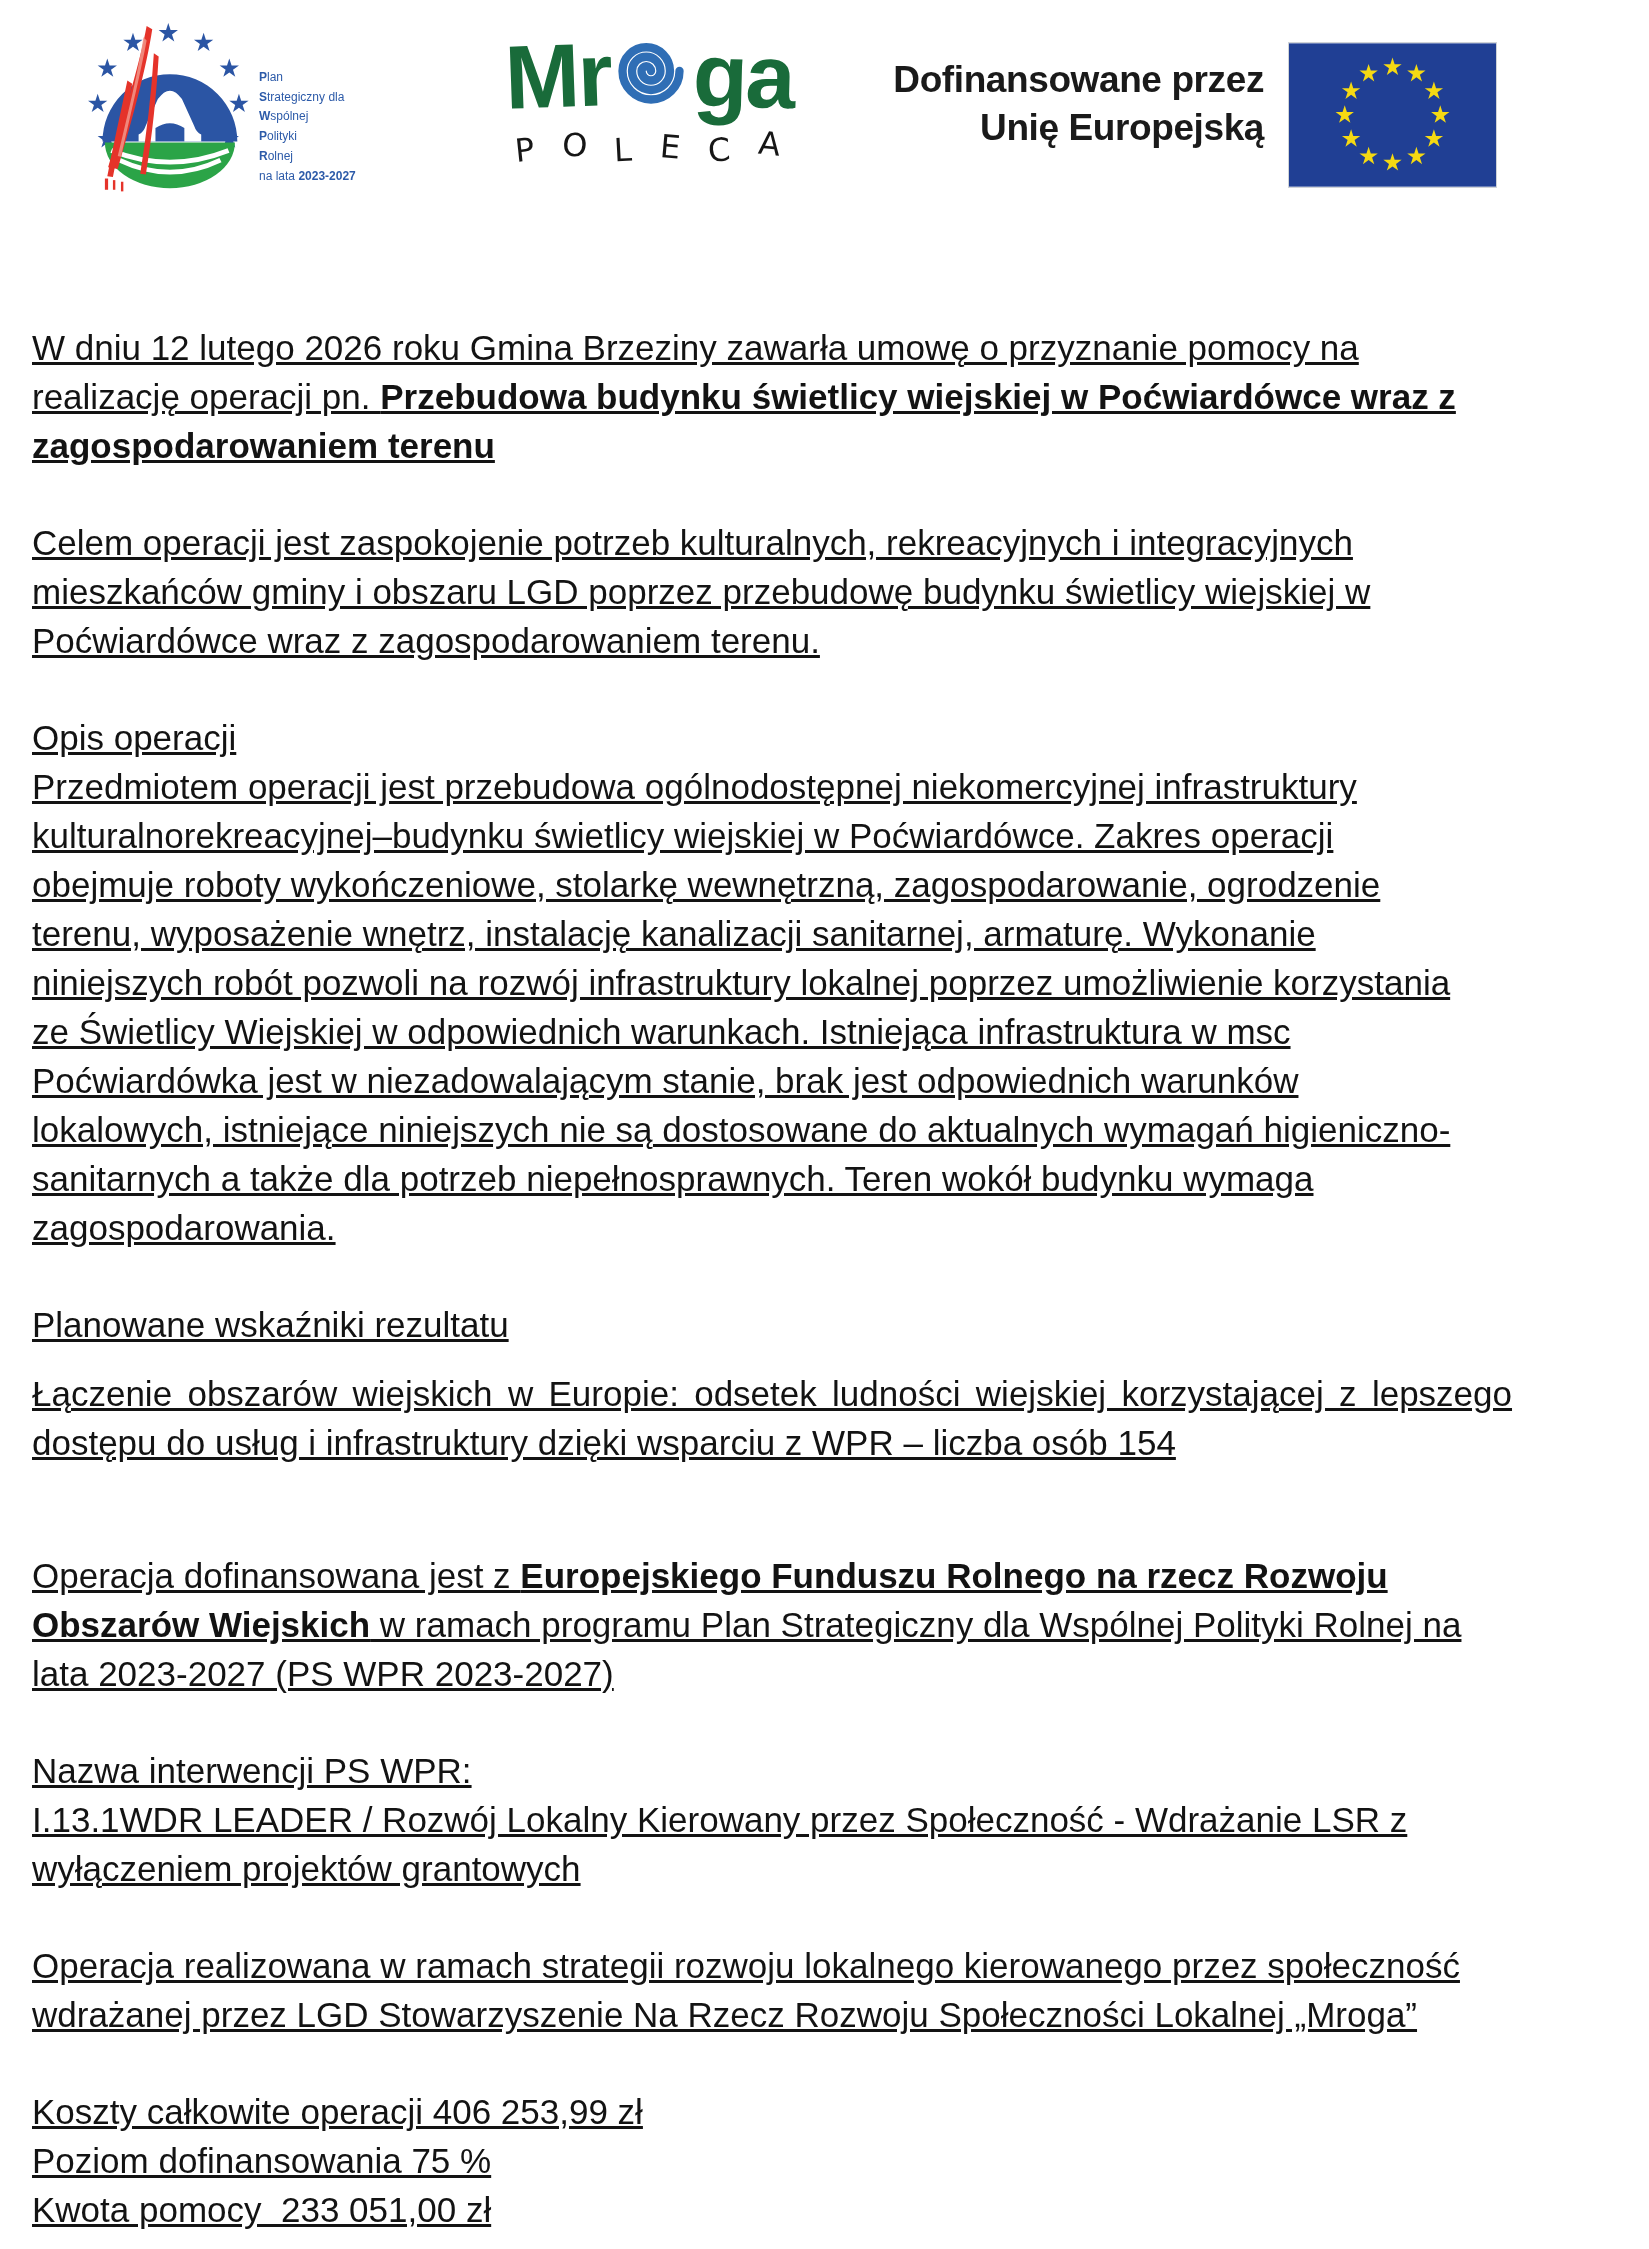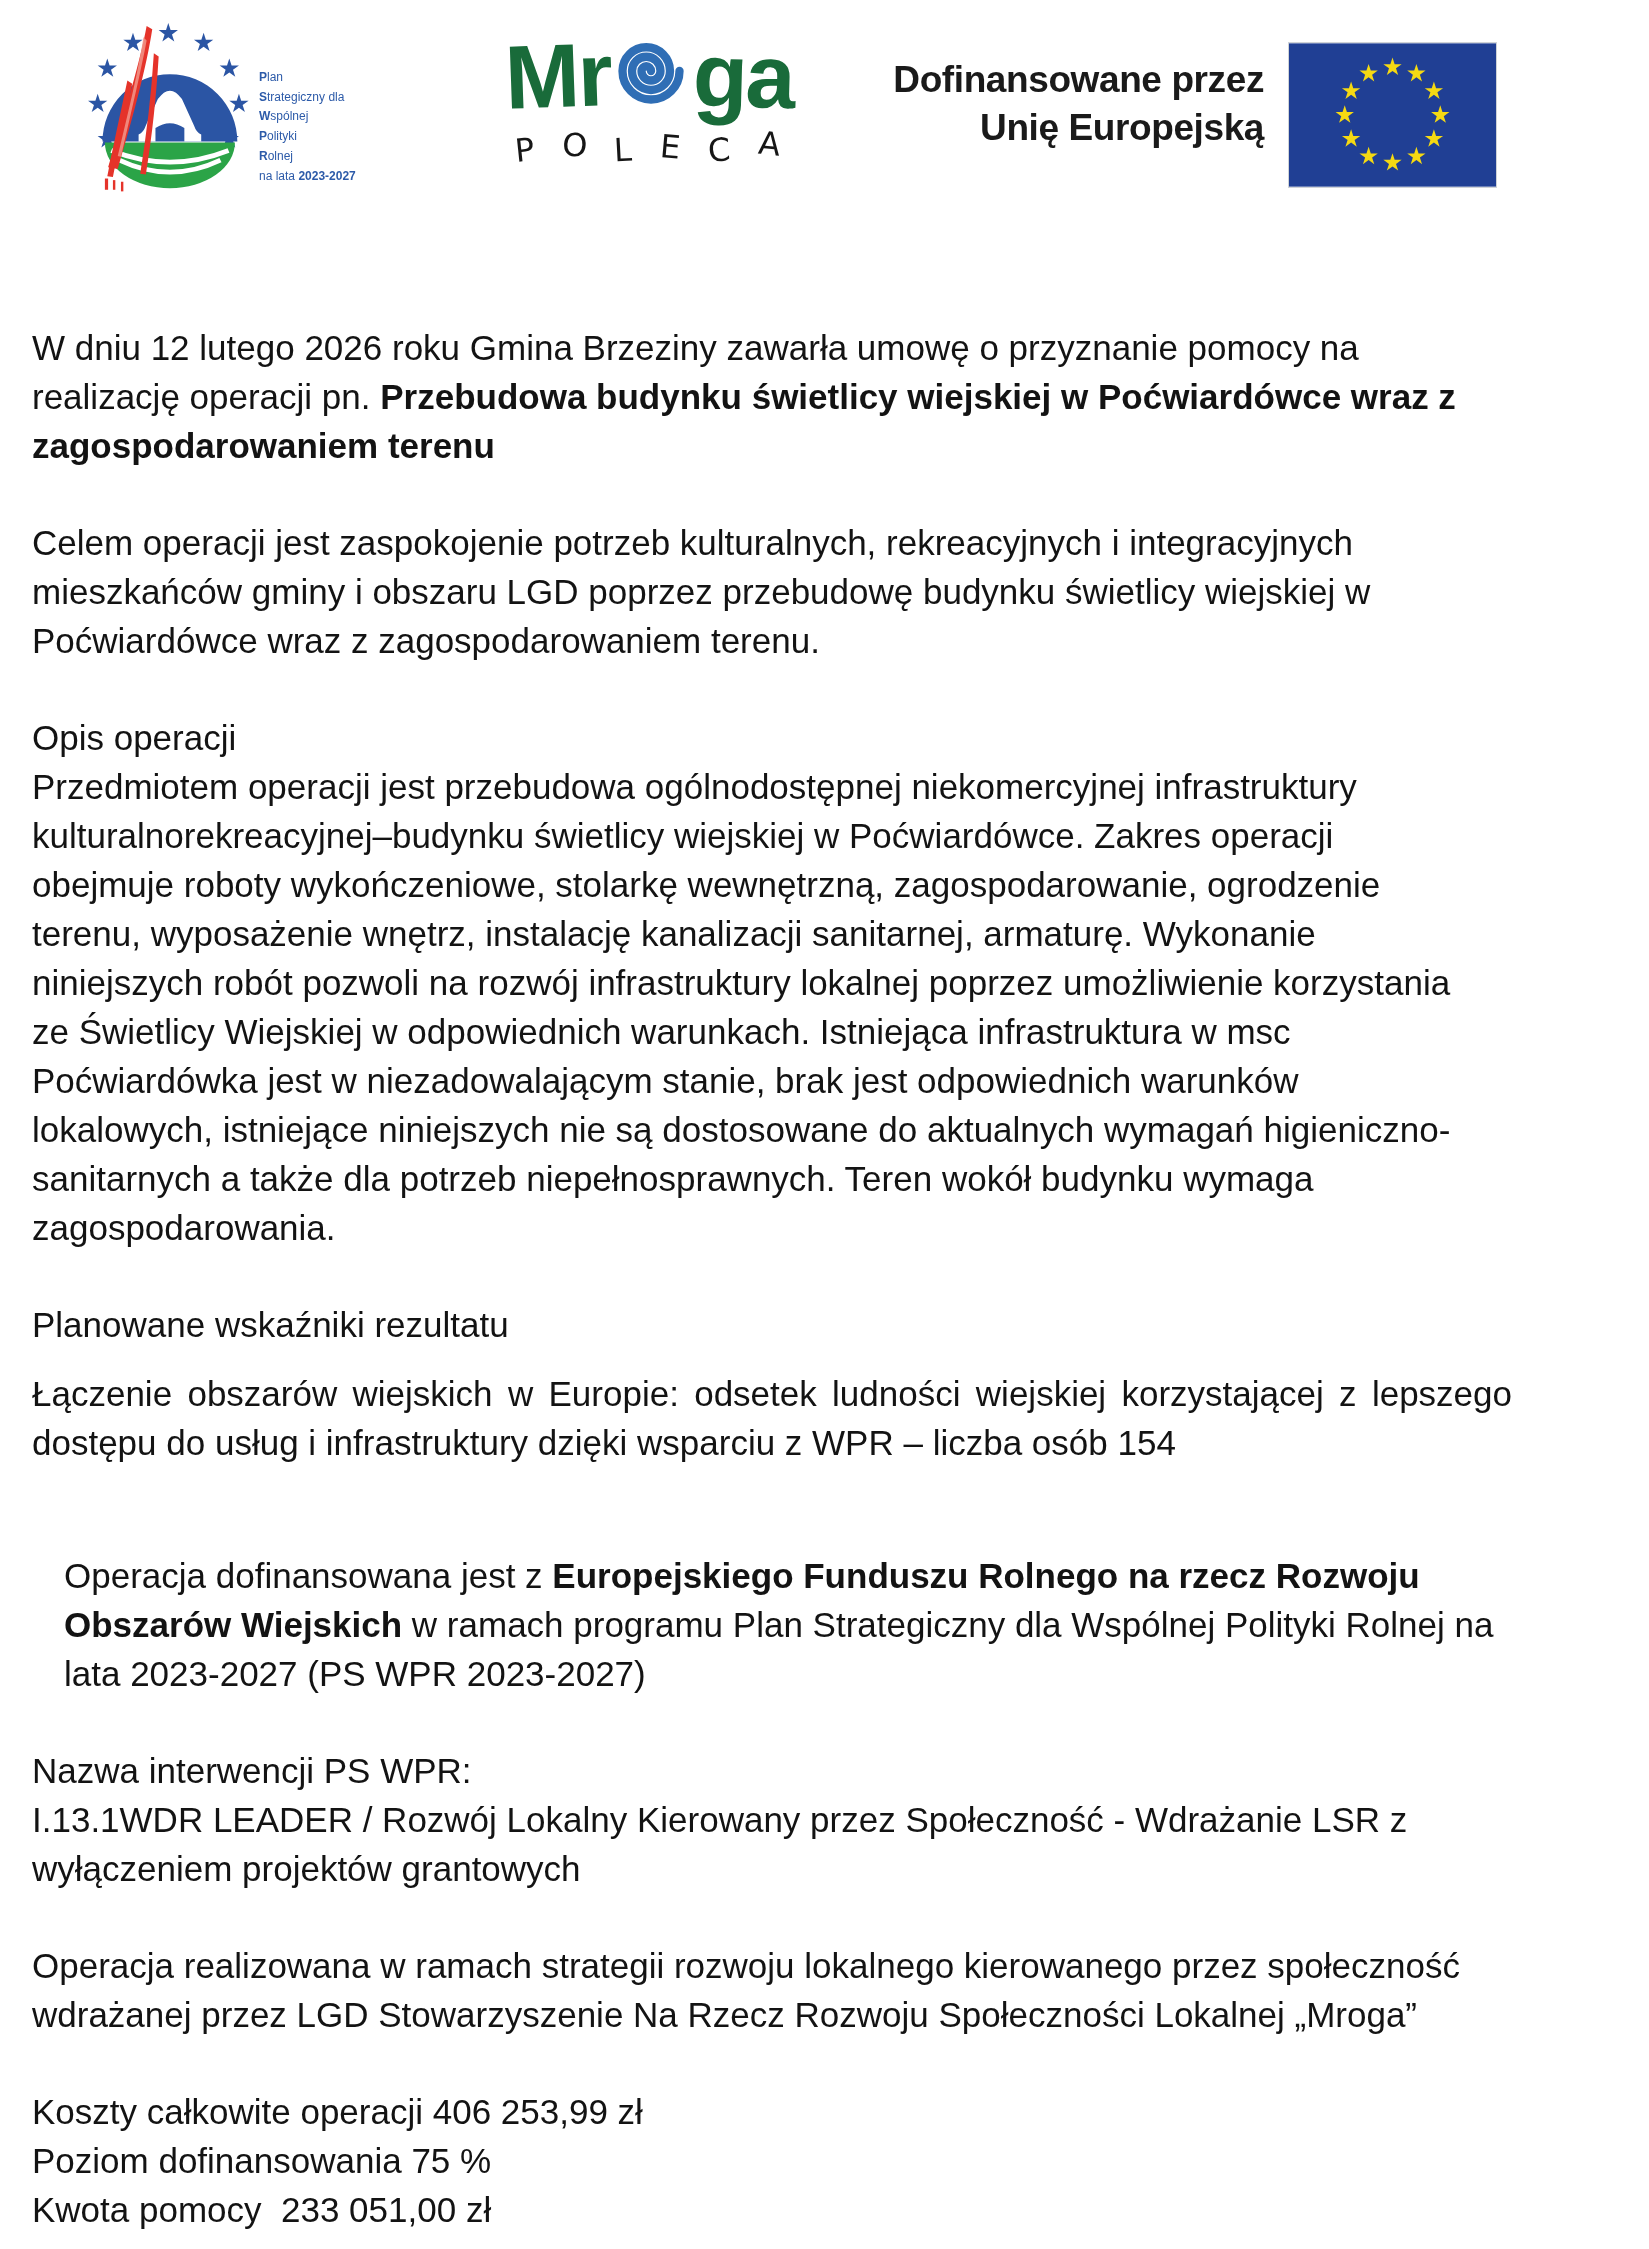--- a/index.html
+++ b/index.html
@@ -41,26 +41,26 @@
 
   .eu-funding-text{
     position:absolute;left:804px;top:56px;width:460px;text-align:right;
     font-weight:700;font-size:37px;line-height:48px;color:var(--funding-text,#1a1a1a);
     letter-spacing:-0.4px;
   }
   .eu-flag{position:absolute;left:1288px;top:42px;width:209px;height:146px;}
   .eu-flag svg{display:block;width:100%;height:100%;border:1.6px solid var(--flag-border,#cfd3d7);box-sizing:border-box;}
 
   
-  .doc{position:absolute;left:32px;top:323px;font-size:35px;line-height:49px;}
+  .doc{position:absolute;left:32px;top:323px;font-size:35px;line-height:49px;text-decoration:underline;}
   .line{white-space:pre;}
   .b{font-weight:700;}
   .para + .para{margin-top:48px;}
   .para.gap-small{margin-top:20px;}
-  .para.gap-large{margin-top:84px;margin-left:32px;}
+  .para.gap-large{margin-top:84px;}
   .justified .line:not(:last-child){word-spacing:5.6px;text-align:right;}
 </style>
 </head>
 <body>
 
 <div class="page">
 
   <div class="pswpr-logo">
     <svg class="pswpr-graphic" width="183" height="173" viewBox="0 0 228 215" aria-hidden="true">
       <defs>

